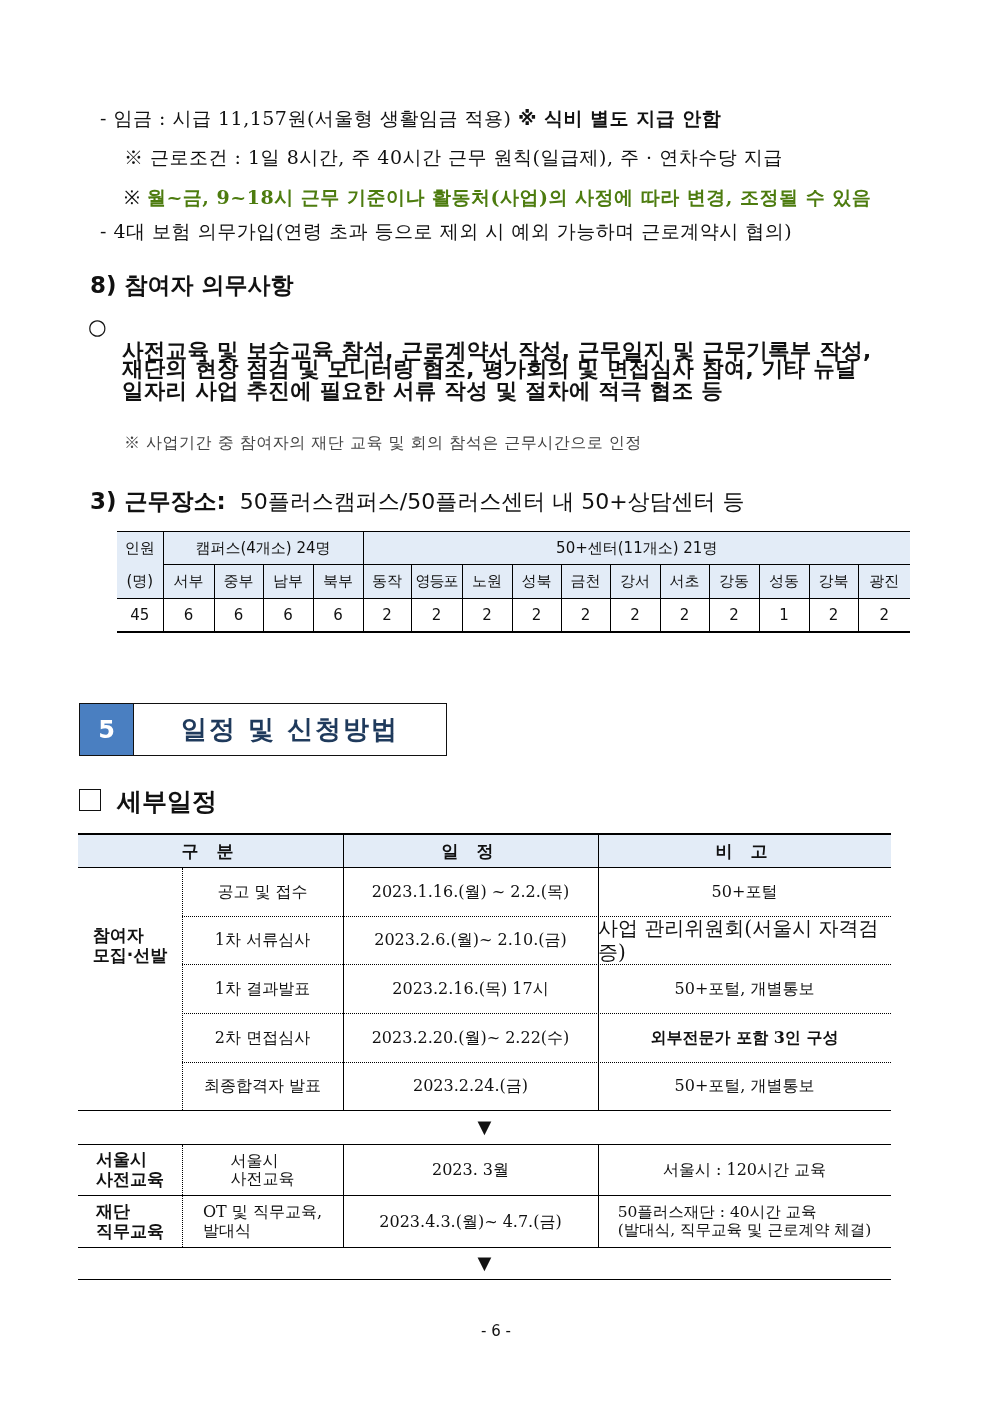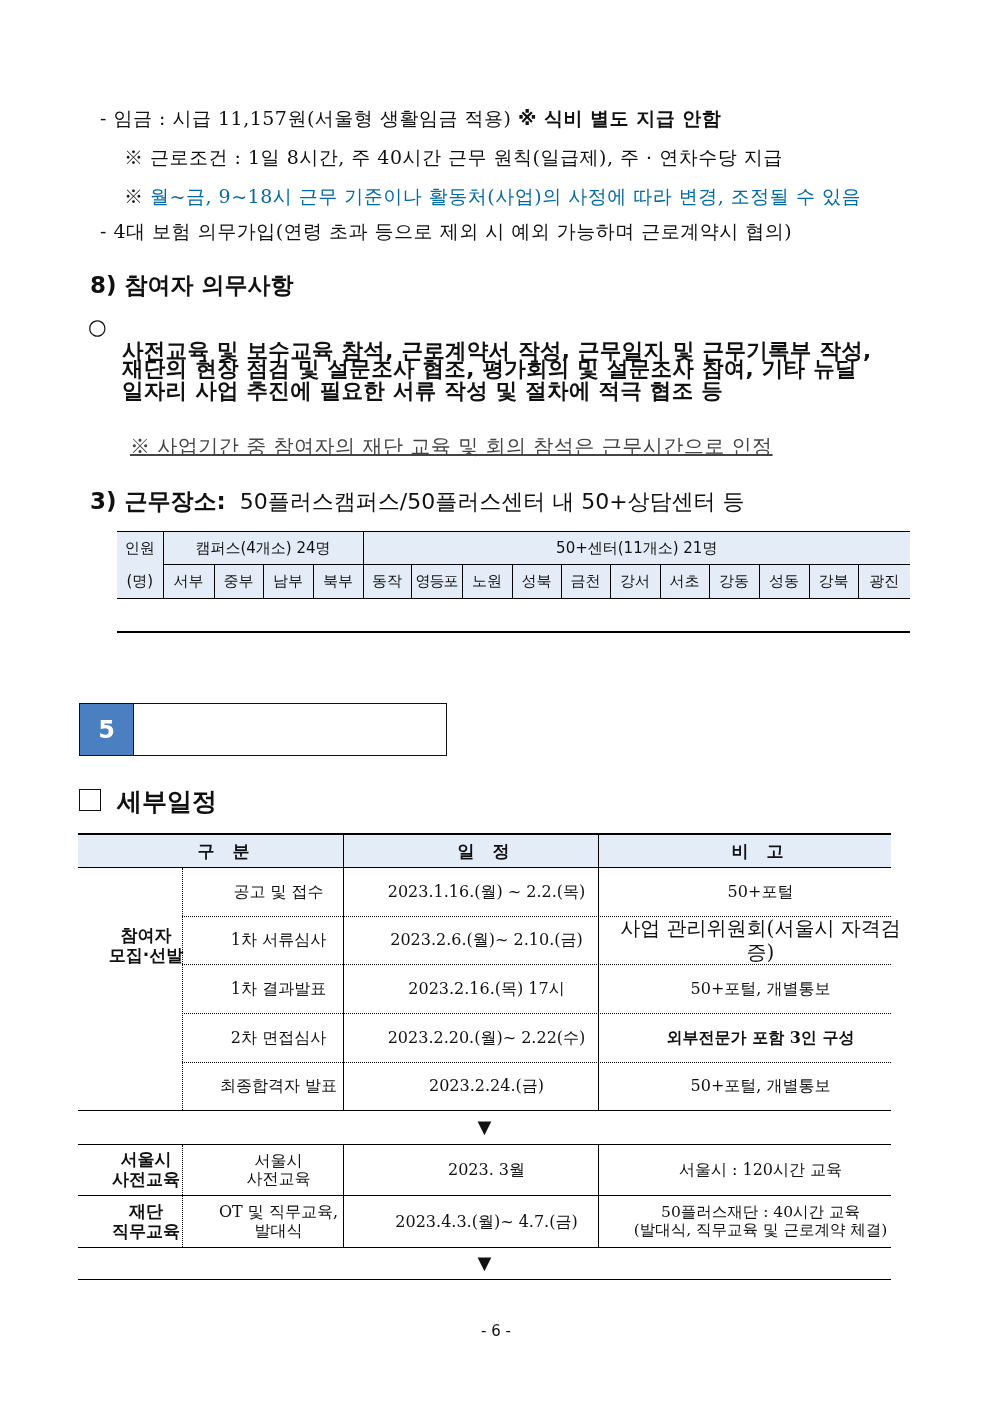--- a/index.html
+++ b/index.html
@@ -2,21 +2,21 @@
 <html><head>
 <meta charset="utf-8">
 <style>
   html, body { margin: 0; padding: 0; background: #ffffff; }
   body { width: 992px; height: 1403px; position: relative; overflow: hidden;
          font-family: "DejaVu Serif", "Liberation Serif", serif; color: #111; }
   .abs { position: absolute; }
   .line { position: absolute; white-space: nowrap; font-size: 19px; letter-spacing: 0.5px; }
   .sans { font-family: "DejaVu Sans", "Liberation Sans", sans-serif; }
   .bold { font-weight: bold; }
-  .blue { color: #0369a1; }
+  .blue { color: #4d7c0f; font-weight: bold; }
   .gray { color: #444; }
 
   
   .h2 { position: absolute; font-family: "DejaVu Sans", "Liberation Sans", sans-serif;
         font-weight: bold; font-size: 23px; white-space: nowrap; }
   .body-bold { position: absolute; font-family: "DejaVu Sans", "Liberation Sans", sans-serif;
         font-weight: bold; font-size: 21.5px; white-space: nowrap; letter-spacing: 0.3px; }
 
   
   table.staff { position: absolute; left: 117px; top: 532px; width: 793px;
@@ -37,21 +37,21 @@
   .sec-num { width: 53px; background: #4a7fc1; color: #fff; display: flex; align-items: center;
         justify-content: center; font-family: "DejaVu Sans", "Liberation Sans", sans-serif;
         font-weight: bold; font-size: 24px; border-right: 1.5px solid #111; }
   .sec-title { flex: 1; display: flex; align-items: center; justify-content: center;
         font-family: "DejaVu Sans", "Liberation Sans", sans-serif; font-weight: bold;
         font-size: 26px; color: #1f3a5c; letter-spacing: 2px; }
 
   .checkbox { position: absolute; left: 79px; top: 789px; width: 22px; height: 22px;
         border: 1.5px solid #111; box-sizing: border-box; }
   .cell { position: absolute; display: flex; align-items: center; justify-content: center;
-        text-align: center; line-height: 1.2; padding-left: 16px; }
+        text-align: left; line-height: 1.2; }
   .hline { position: absolute; left: 78px; width: 813px; }
   .vline { position: absolute; width: 0; }
   .solid-v { border-left: 1px solid #000; }
   .dot-v { border-left: 1px dotted #000; }
   .dot-h { border-top: 1px dotted #000; height: 0; }
   .solid-h { border-top: 1px solid #000; height: 0; }
   .thick-h { border-top: 2px solid #000; height: 0; }
   .hdr-bg { position: absolute; left: 78px; top: 835px; width: 813px; height: 32px; background: #e3ecf7; }
   .hdr-cell { font-family: "DejaVu Sans", "Liberation Sans", sans-serif; font-weight: bold; font-size: 17px; letter-spacing: 6px; }
   .group-lbl { font-family: "DejaVu Sans", "Liberation Sans", sans-serif; font-weight: bold; font-size: 17px; }
@@ -69,23 +69,23 @@
 <div class="line" style="left:124px; top:145px;">※ 근로조건 : 1일 8시간, 주 40시간 근무 원칙(일급제), 주 · 연차수당 지급</div>
 <div class="line" style="left:124px; top:184px;">
   <span>※</span>
   <span class="blue">월~금, 9~18시 근무 기준이나 활동처(사업)의 사정에 따라 변경, 조정될 수 있음</span>
 </div>
 <div class="line" style="left:100px; top:219px;">- 4대 보험 의무가입(연령 초과 등으로 제외 시 예외 가능하며 근로계약시 협의)</div>
 
 <div class="h2" style="left:90px; top:270px;">8) 참여자 의무사항</div>
 <div class="body-bold" style="left:88px; top:314px; font-weight:normal;">○</div>
 <div class="body-bold" style="left:122px; top:314px;margin-top:22px;">사전교육 및 보수교육 참석, 근로계약서 작성, 근무일지 및 근무기록부 작성,</div>
-<div class="body-bold" style="left:122px; top:354px;">재단의 현장 점검 및 설문조사 협조, 평가회의 및 설문조사 참여, 기타 뉴딜</div>
+<div class="body-bold" style="left:122px; top:354px;">재단의 현장 점검 및 모니터링 협조, 평가회의 및 면접심사 참여, 기타 뉴딜</div>
 <div class="body-bold" style="left:122px; top:376px;">일자리 사업 추진에 필요한 서류 작성 및 절차에 적극 협조 등</div>
-<div class="line gray" style="left:130px; top:433px; font-size:20px;text-decoration:underline;">※ 사업기간 중 참여자의 재단 교육 및 회의 참석은 근무시간으로 인정</div>
+<div class="line gray" style="left:124px; top:433px; font-size:16px;">※ 사업기간 중 참여자의 재단 교육 및 회의 참석은 근무시간으로 인정</div>
 
 <div class="h2" style="left:90px; top:486px;">
   <span>3) 근무장소:</span>
   <span style="font-weight:normal; font-size:22px; margin-left:6px;">50플러스캠퍼스/50플러스센터 내 50+상담센터 등</span>
 </div>
 
 <div class="staff-top"></div>
 <table class="staff">
   <colgroup>
     <col style="width:46px">
@@ -122,26 +122,45 @@
     <td>노원</td>
     <td>성북</td>
     <td>금천</td>
     <td>강서</td>
     <td>서초</td>
     <td>강동</td>
     <td>성동</td>
     <td>강북</td>
     <td>광진</td>
   </tr>
+  <tr class="r3">
+    <td>45</td>
+    <td>6</td>
+    <td>6</td>
+    <td>6</td>
+    <td>6</td>
+    <td>2</td>
+    <td>2</td>
+    <td>2</td>
+    <td>2</td>
+    <td>2</td>
+    <td>2</td>
+    <td>2</td>
+    <td>2</td>
+    <td>1</td>
+    <td>2</td>
+    <td>2</td>
+  </tr>
 </tbody>
   </table>
 <div class="staff-bot"></div>
 
 <div class="sec-box">
   <div class="sec-num">5</div>
+  <div class="sec-title">일정 및 신청방법</div>
 </div>
 
 <div class="checkbox"></div>
 <div class="h2" style="left:117px; top:785px; font-size:25px;">세부일정</div>
 
 <div class="hdr-bg"></div>
 <div class="hline thick-h" style="top:833px;"></div>
 <div class="hline solid-h" style="top:867px;"></div>
 
 <div class="cell hdr-cell" style="left:78px; top:835px; width:265px; height:32px;">구 분</div>

